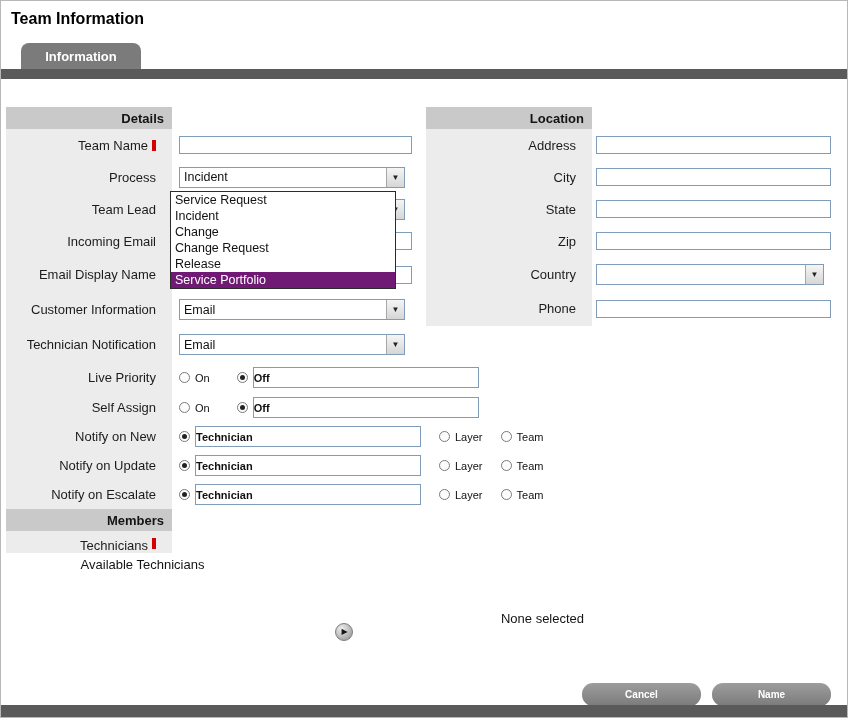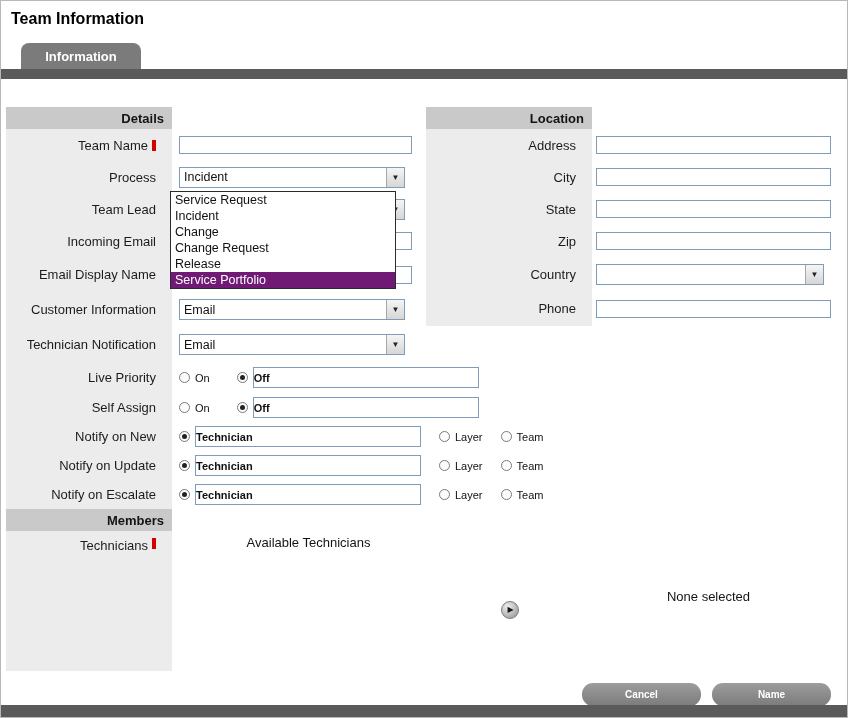--- a/index.html
+++ b/index.html
@@ -49,21 +49,21 @@
   .radio { width:11px; height:11px; border-radius:50%; border:1px solid #7a7a7a; background:#fdfdfd;
            display:inline-block; position:relative; margin-right:5px; flex:none; }
   .radio.sel::after { content:""; position:absolute; left:2px; top:2px; width:5px; height:5px; border-radius:50%; background:#222; }
   .rgroup { display:flex; align-items:center; }
   .rlabel { font-size:11px; margin-right:18px; color:#111; }
   .rlabel.wide { margin-right:27px; }
   .rlabel.sel { font-weight:bold; }
 
   
   .members-header { }
-  .tech-row { display:flex; align-items:stretch; height:140px; }
+  .tech-row { display:flex; align-items:stretch; height:140px;flex-direction:column; }
   .tech-row .flabel { align-items:flex-start; padding-top:7px; }
   .tech-field { display:flex; margin-left:24px; padding-top:4px; }
   .avail { width:225px; }
   .colhead { font-size:13px; color:#141414; text-align:center; margin-bottom:7px; }
   .listbox { position:relative; width:225px; height:106px; border:1px solid #a3a3a3; background:#fff; overflow:hidden; }
   .litems { padding:5px 0 0 6px; }
   .litems .li { font-size:12.5px; line-height:16.5px; height:16.5px; color:#111; cursor:default; }
   .sbar { position:absolute; right:0; top:0; bottom:0; width:15px; background:#f3f3f3; border-left:1px solid #dedede;
           display:flex; flex-direction:column; align-items:center; }
   .sbtn { width:15px; height:14px; font-size:7px; color:#555; display:flex; align-items:center; justify-content:center; }

